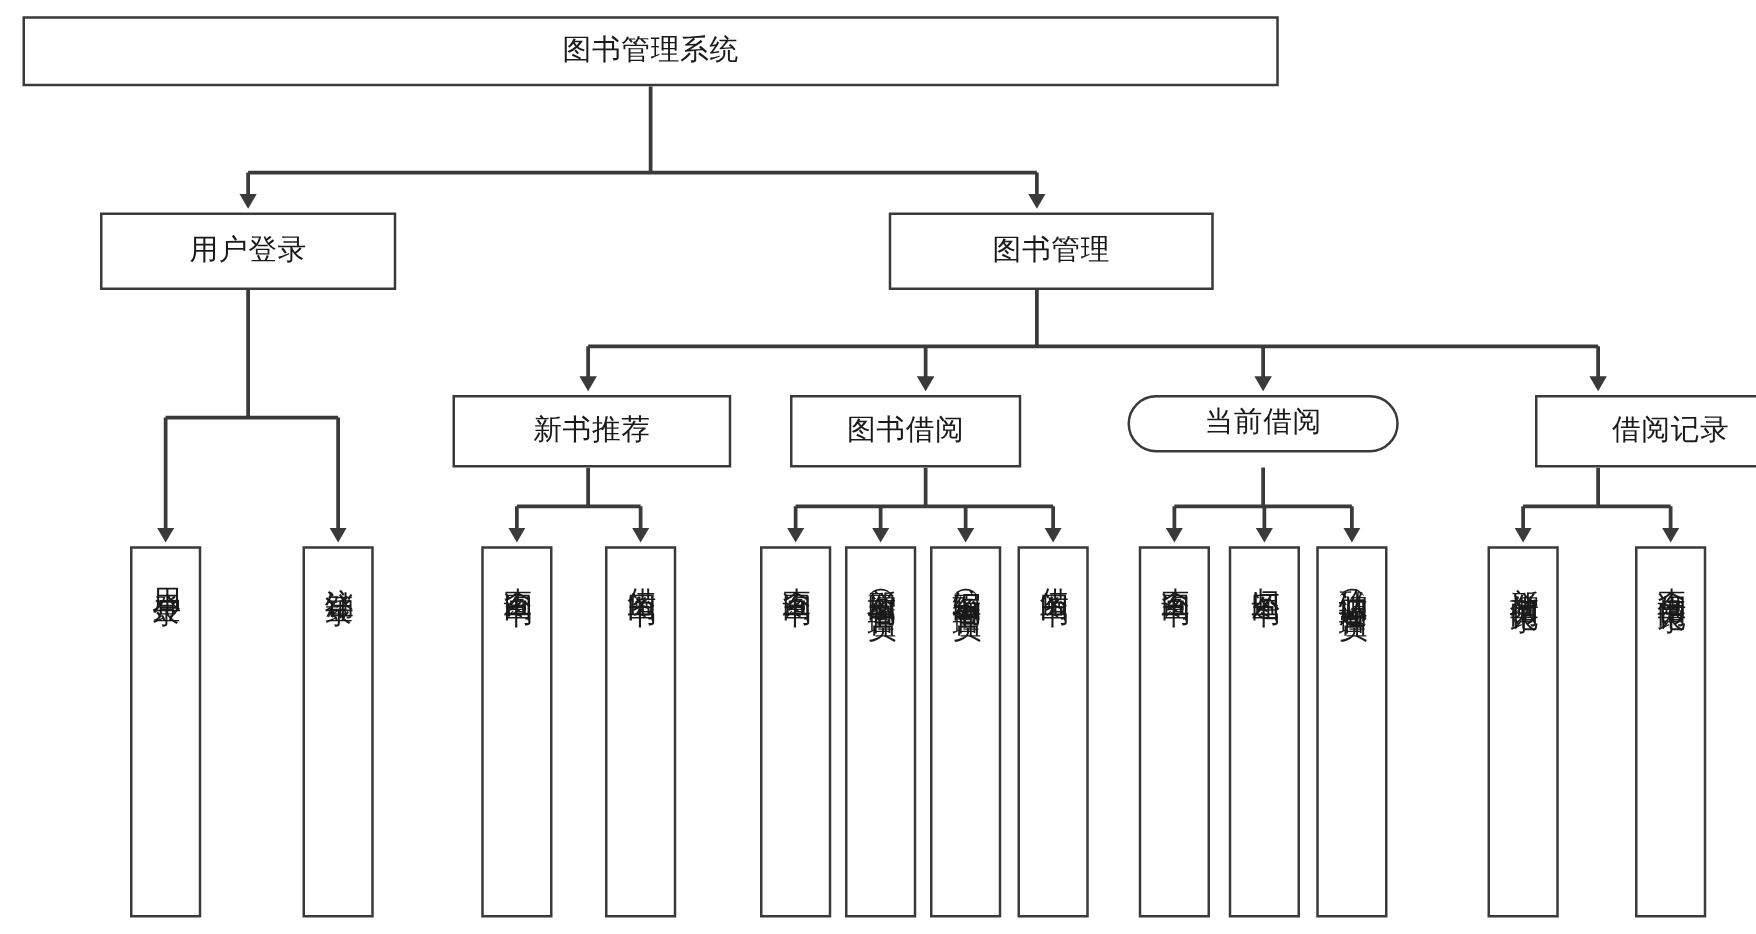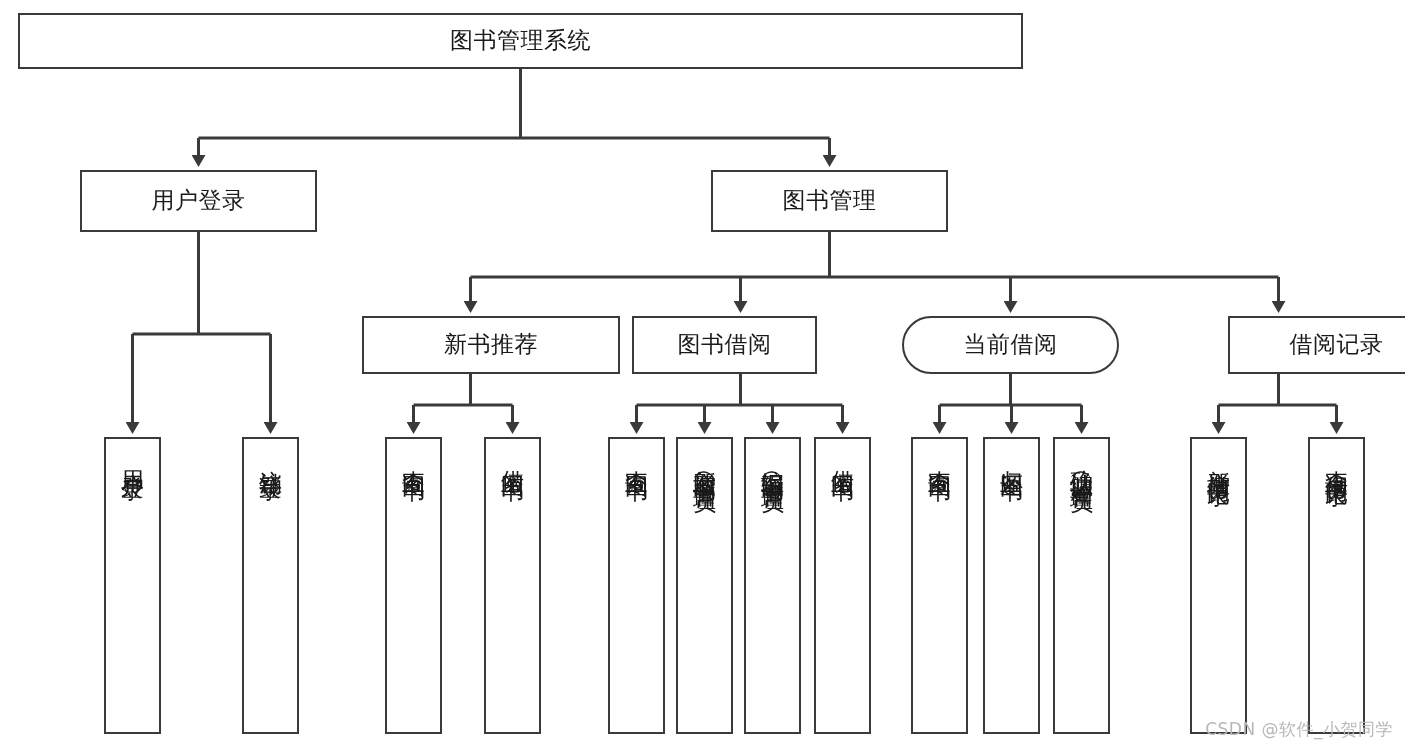--- a/index.html
+++ b/index.html
@@ -116,30 +116,30 @@
       </g>
   </svg>
 
   <div id="nodes-layer">
       <div class="node horizontal" style="left: 18px; top: 13px; width: 1005px; height: 56px;">
         <span class="node-label">图书管理系统</span>
       </div>
       <div class="node horizontal" style="left: 80px; top: 170px; width: 237px; height: 62px;">
         <span class="node-label">用户登录</span>
       </div>
-      <div class="node horizontal" style="left: 711px; top: 170px; width: 237px; height: 62px;">
+      <div class="node horizontal" style="left: 711px; top: 170px; width: 260px; height: 62px;">
         <span class="node-label">图书管理</span>
       </div>
-      <div class="node horizontal" style="left: 362px; top: 316px; width: 258px; height: 58px;">
+      <div class="node horizontal" style="left: 362px; top: 316px; width: 223px; height: 58px;">
         <span class="node-label">新书推荐</span>
       </div>
       <div class="node horizontal" style="left: 632px; top: 316px; width: 185px; height: 58px;">
         <span class="node-label">图书借阅</span>
       </div>
-      <div class="node horizontal" style="left: 902px; top: 316px; width: 217px; height: 58px; border-radius: 29px;">
+      <div class="node horizontal" style="left: 902px; top: 316px; width: 217px; height: 46px; border-radius: 29px;">
         <span class="node-label">当前借阅</span>
       </div>
       <div class="node horizontal" style="left: 1228px; top: 316px; width: 217px; height: 58px;">
         <span class="node-label">借阅记录</span>
       </div>
       <div class="node vertical" style="left: 104px; top: 437px; width: 57px; height: 297px;">
         <span class="node-label">用户登录</span>
       </div>
       <div class="node vertical" style="left: 242px; top: 437px; width: 57px; height: 297px;">
         <span class="node-label">注销登录</span>
@@ -172,14 +172,13 @@
         <span class="node-label">确认归还（管理员）</span>
       </div>
       <div class="node vertical" style="left: 1190px; top: 437px; width: 57px; height: 297px;">
         <span class="node-label">新增借阅记录</span>
       </div>
       <div class="node vertical" style="left: 1308px; top: 437px; width: 57px; height: 297px;">
         <span class="node-label">查询借阅记录</span>
       </div>
     </div>
 
-  <div class="watermark">CSDN @软件_小贺同学</div>
 </div>
 
 </body></html>

